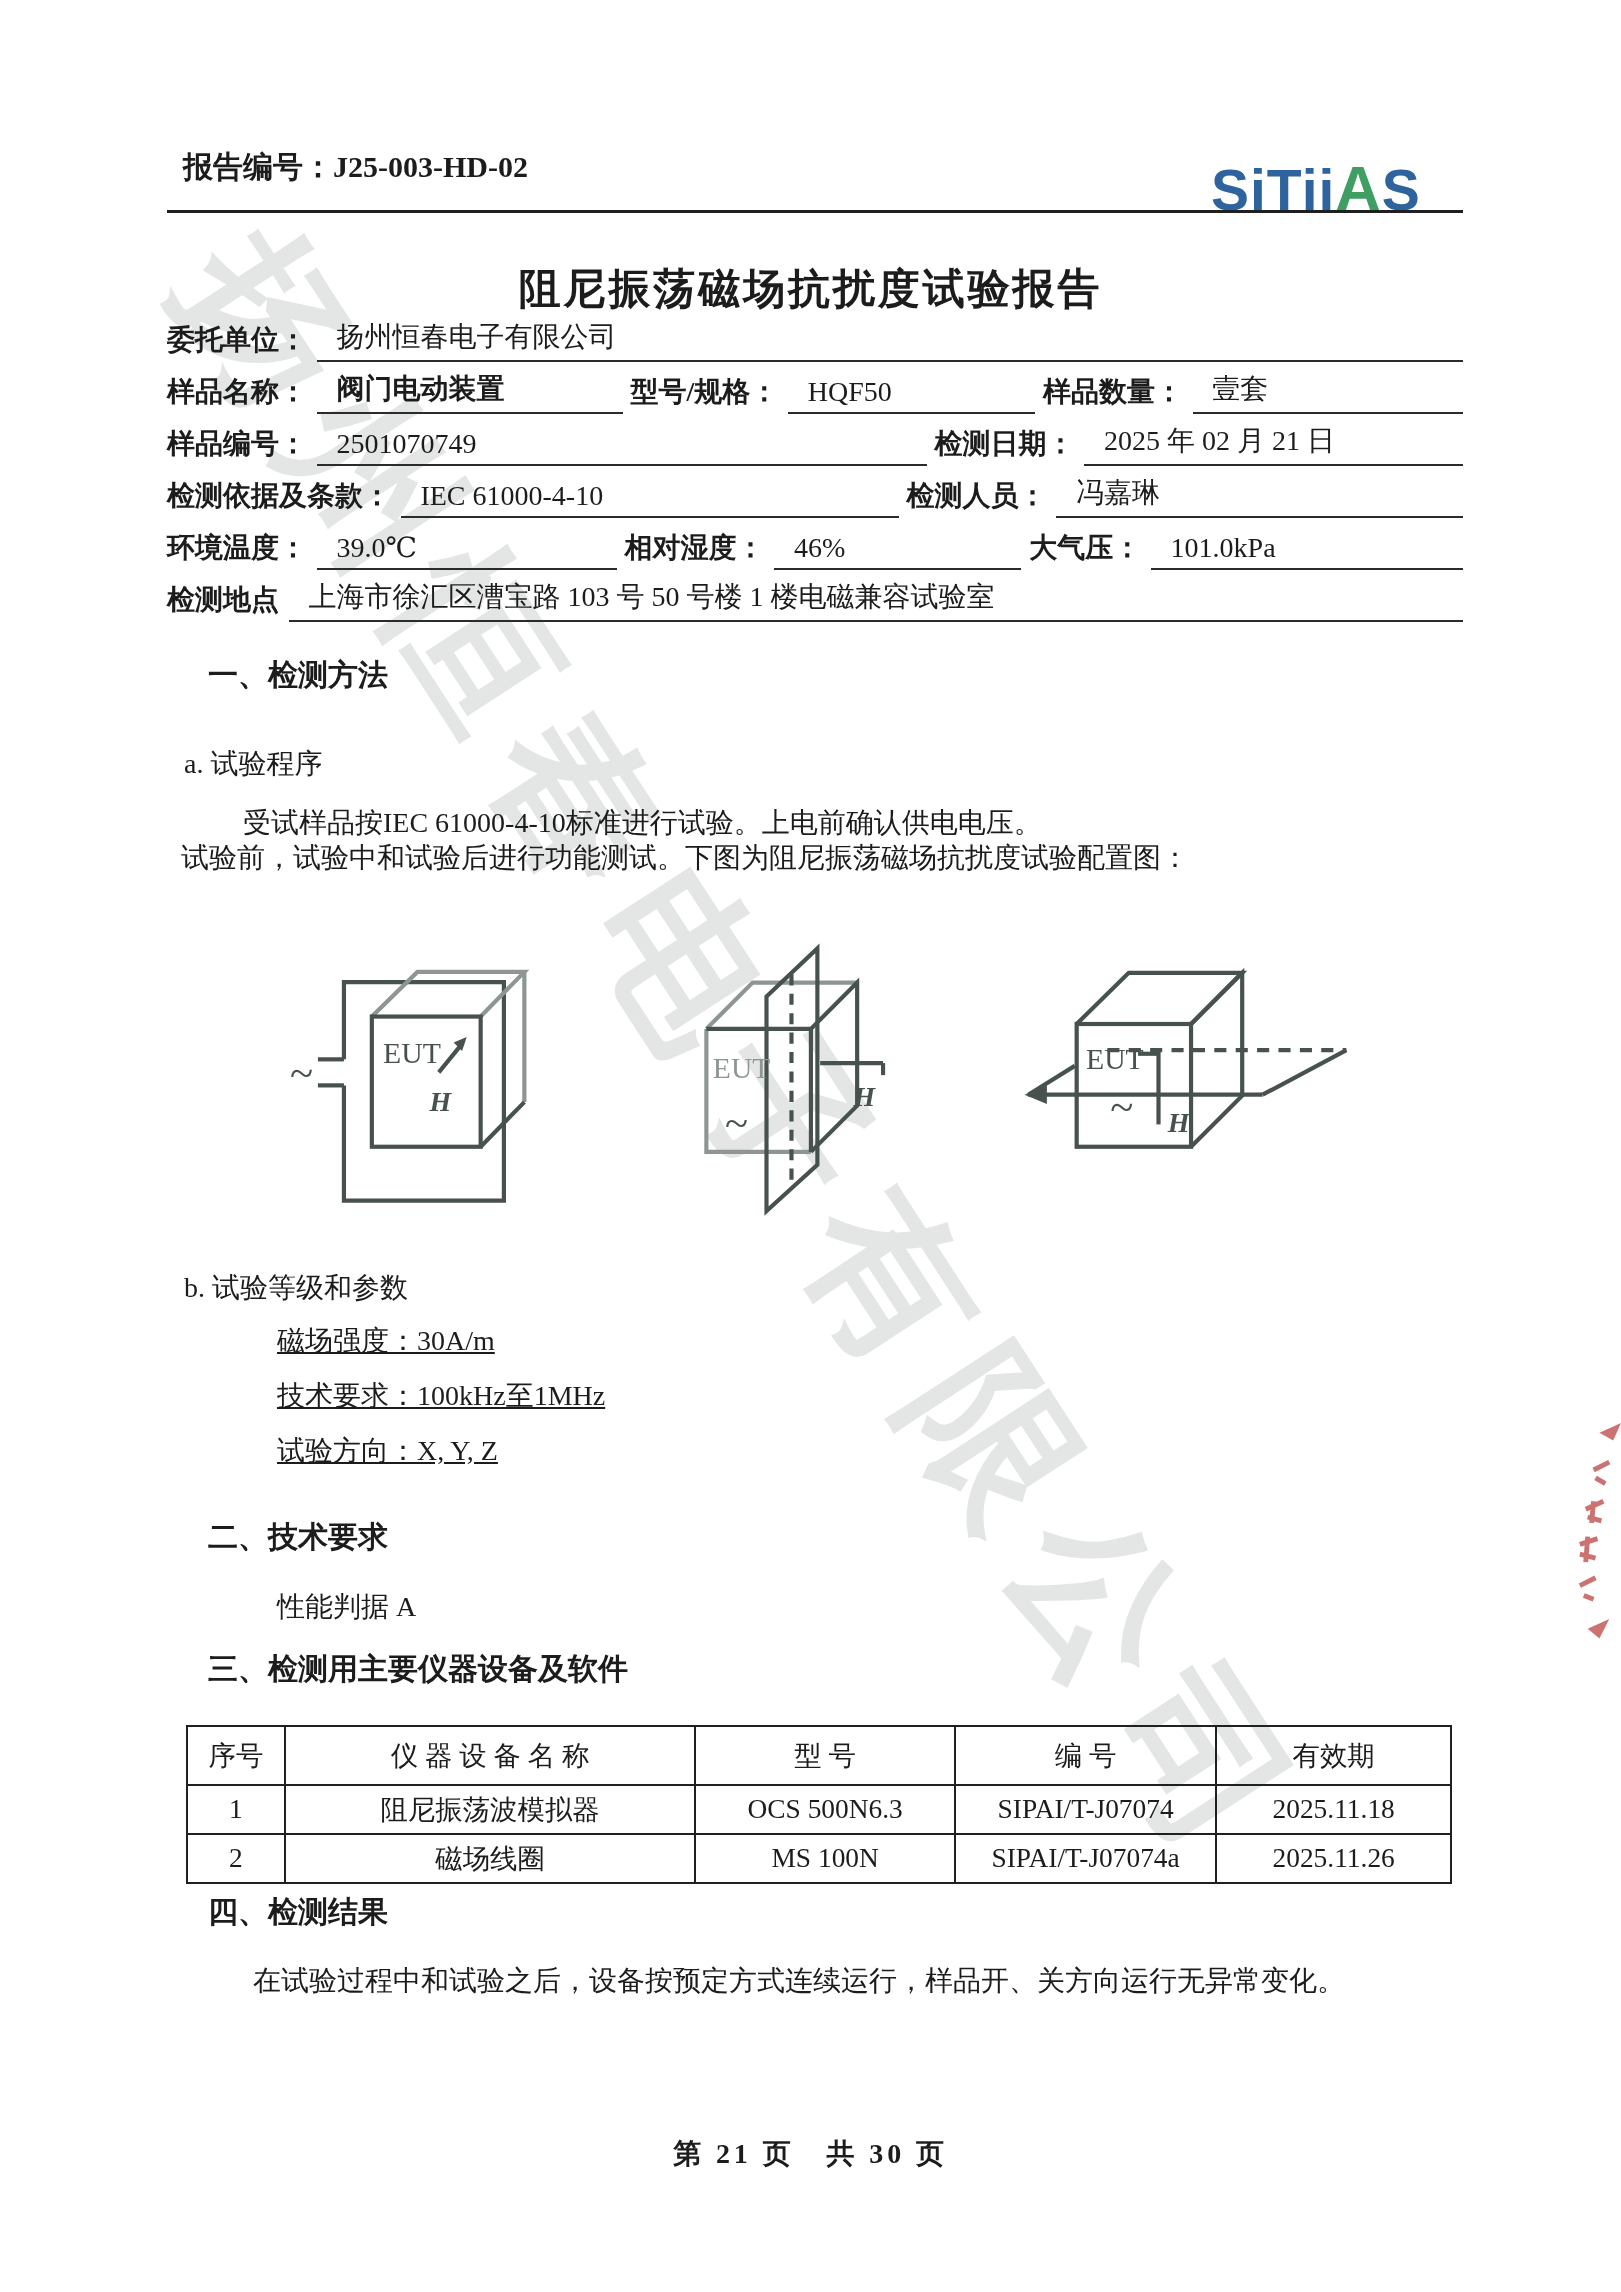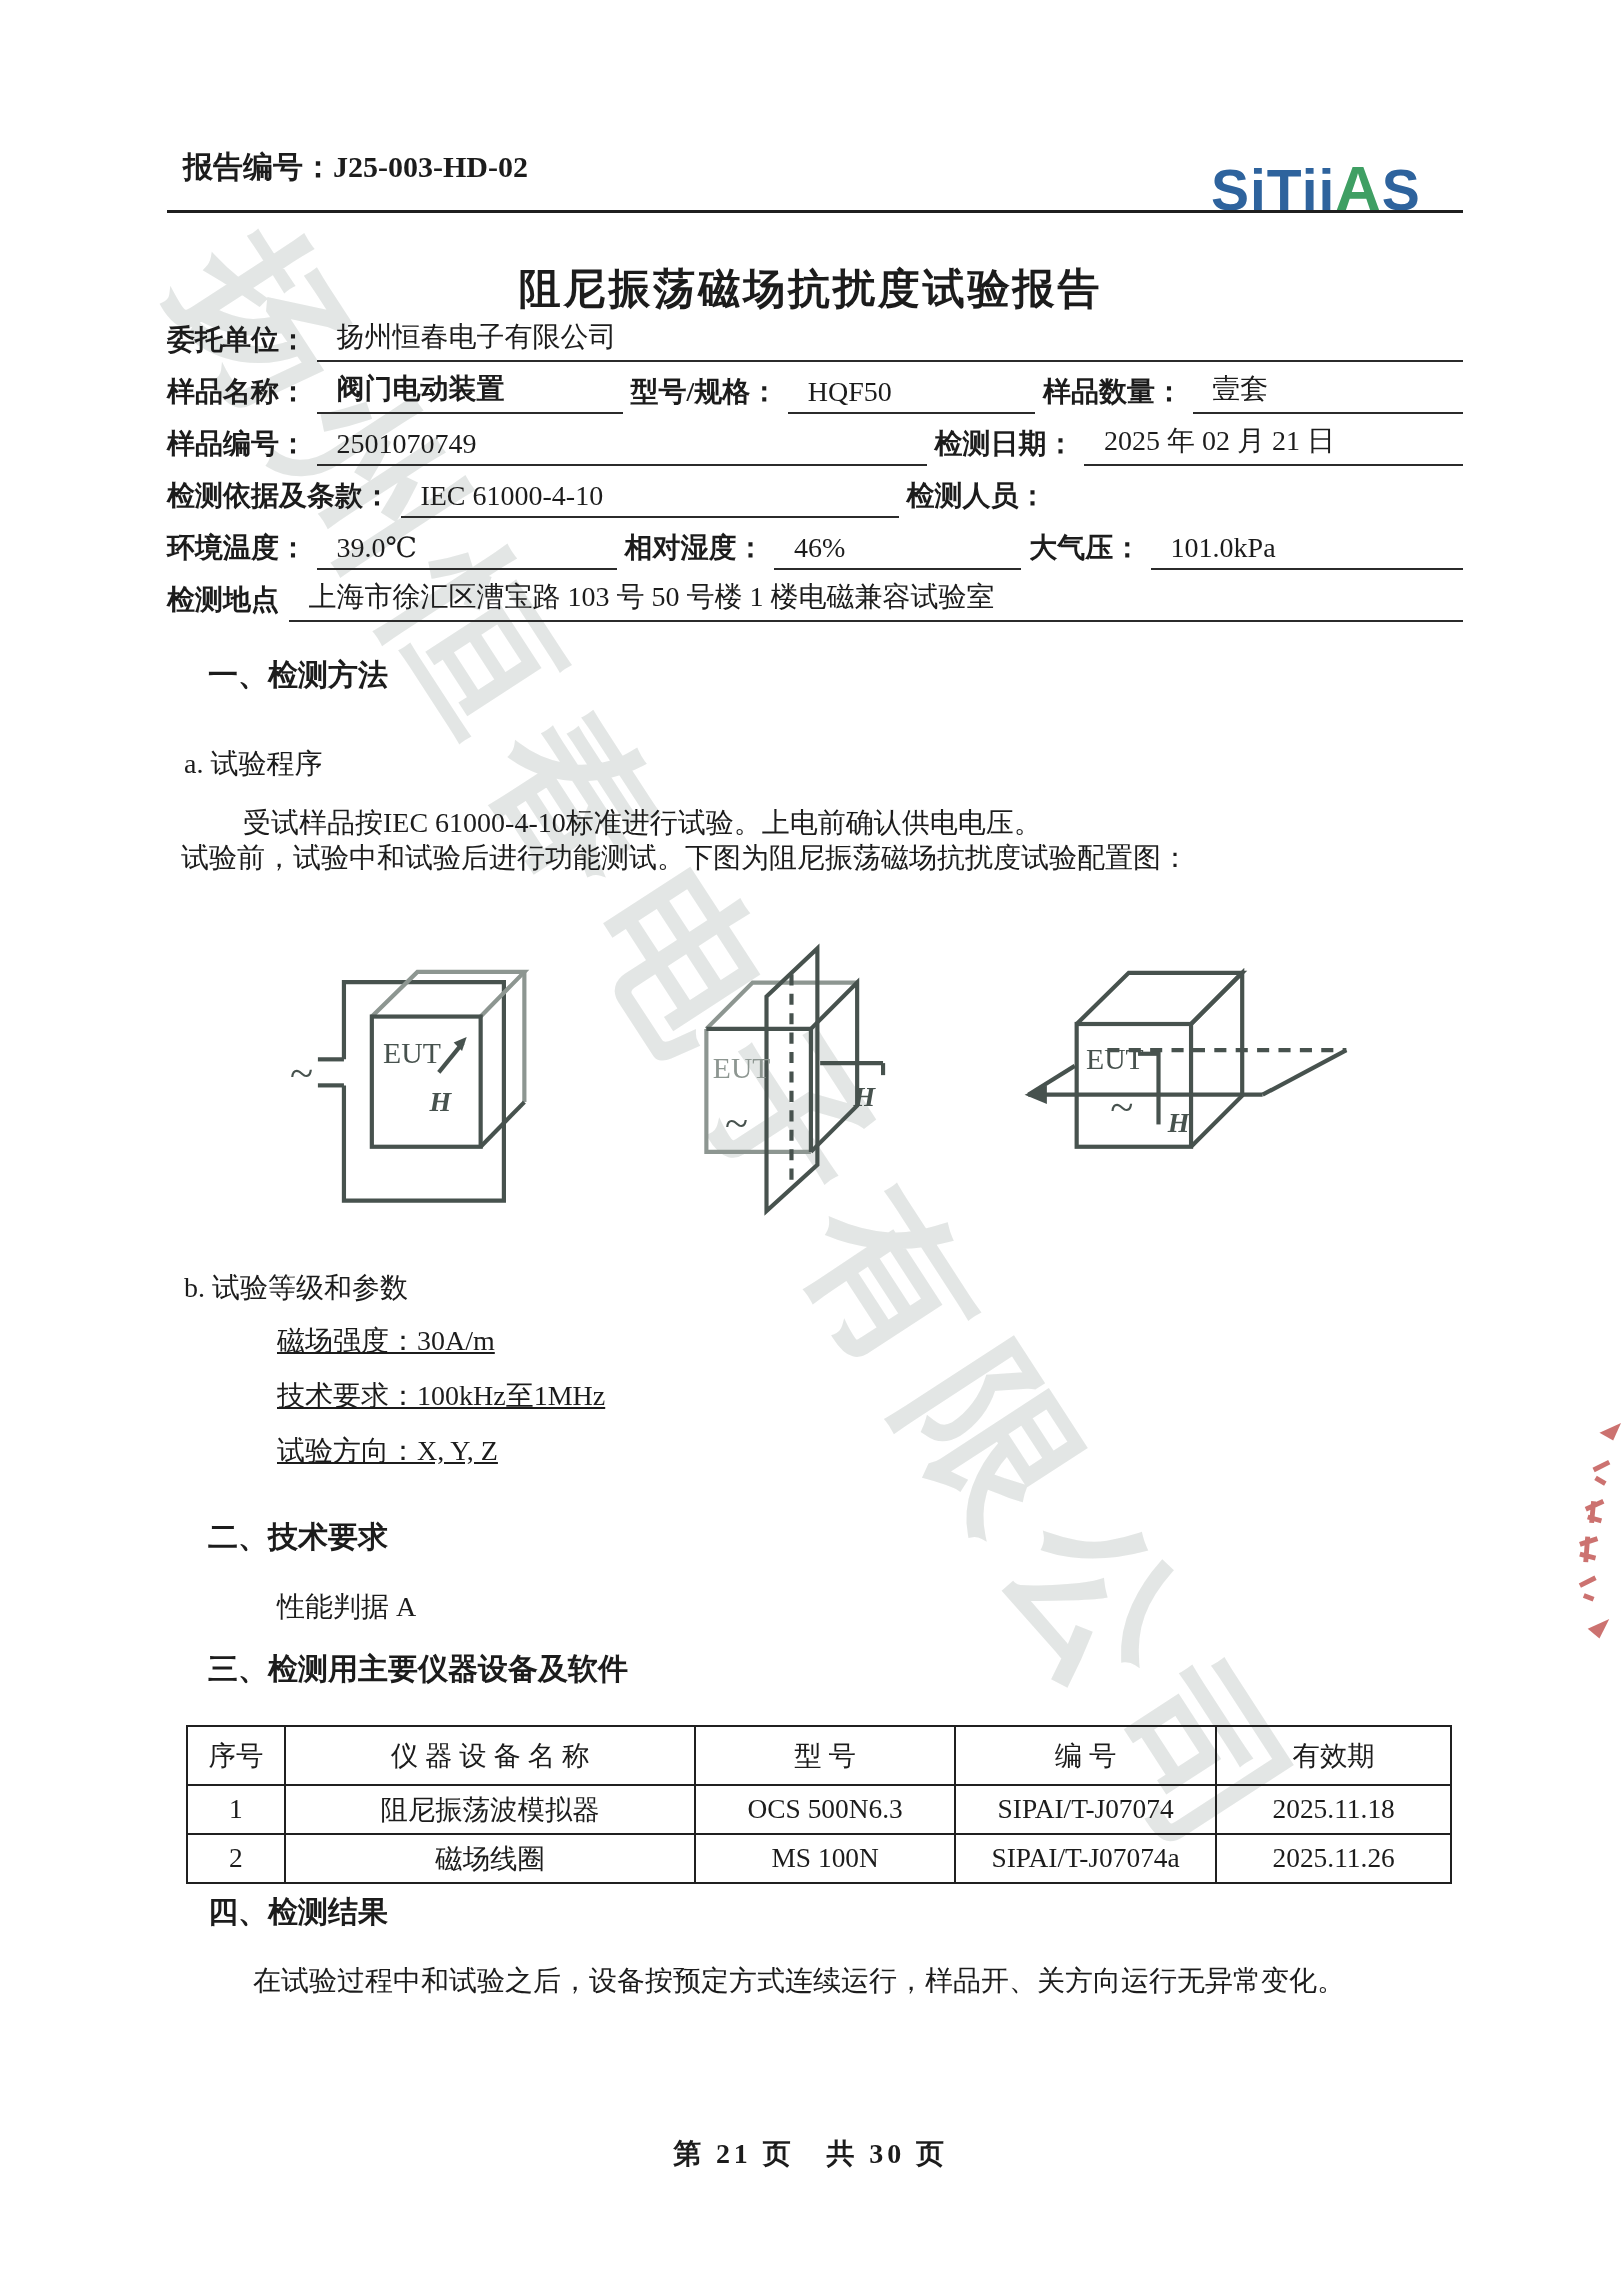--- a/index.html
+++ b/index.html
@@ -89,20 +89,21 @@
     <div class="frow">
       <span class="flabel">样品编号：</span>
       <span class="fvalue" style="width:610px;">2501070749</span>
       <span class="flabel ml">检测日期：</span>
       <span class="fvalue grow">2025 年 02 月 21 日</span>
     </div>
     <div class="frow">
       <span class="flabel">检测依据及条款：</span>
       <span class="fvalue" style="width:498px;">IEC 61000-4-10</span>
       <span class="flabel ml">检测人员：</span>
+      <span class="fvalue grow">冯嘉琳</span>
     </div>
     <div class="frow">
       <span class="flabel">环境温度：</span>
       <span class="fvalue" style="width:300px;">39.0℃</span>
       <span class="flabel ml">相对湿度：</span>
       <span class="fvalue" style="width:247px;">46%</span>
       <span class="flabel ml">大气压：</span>
       <span class="fvalue grow">101.0kPa</span>
     </div>
     <div class="frow">

